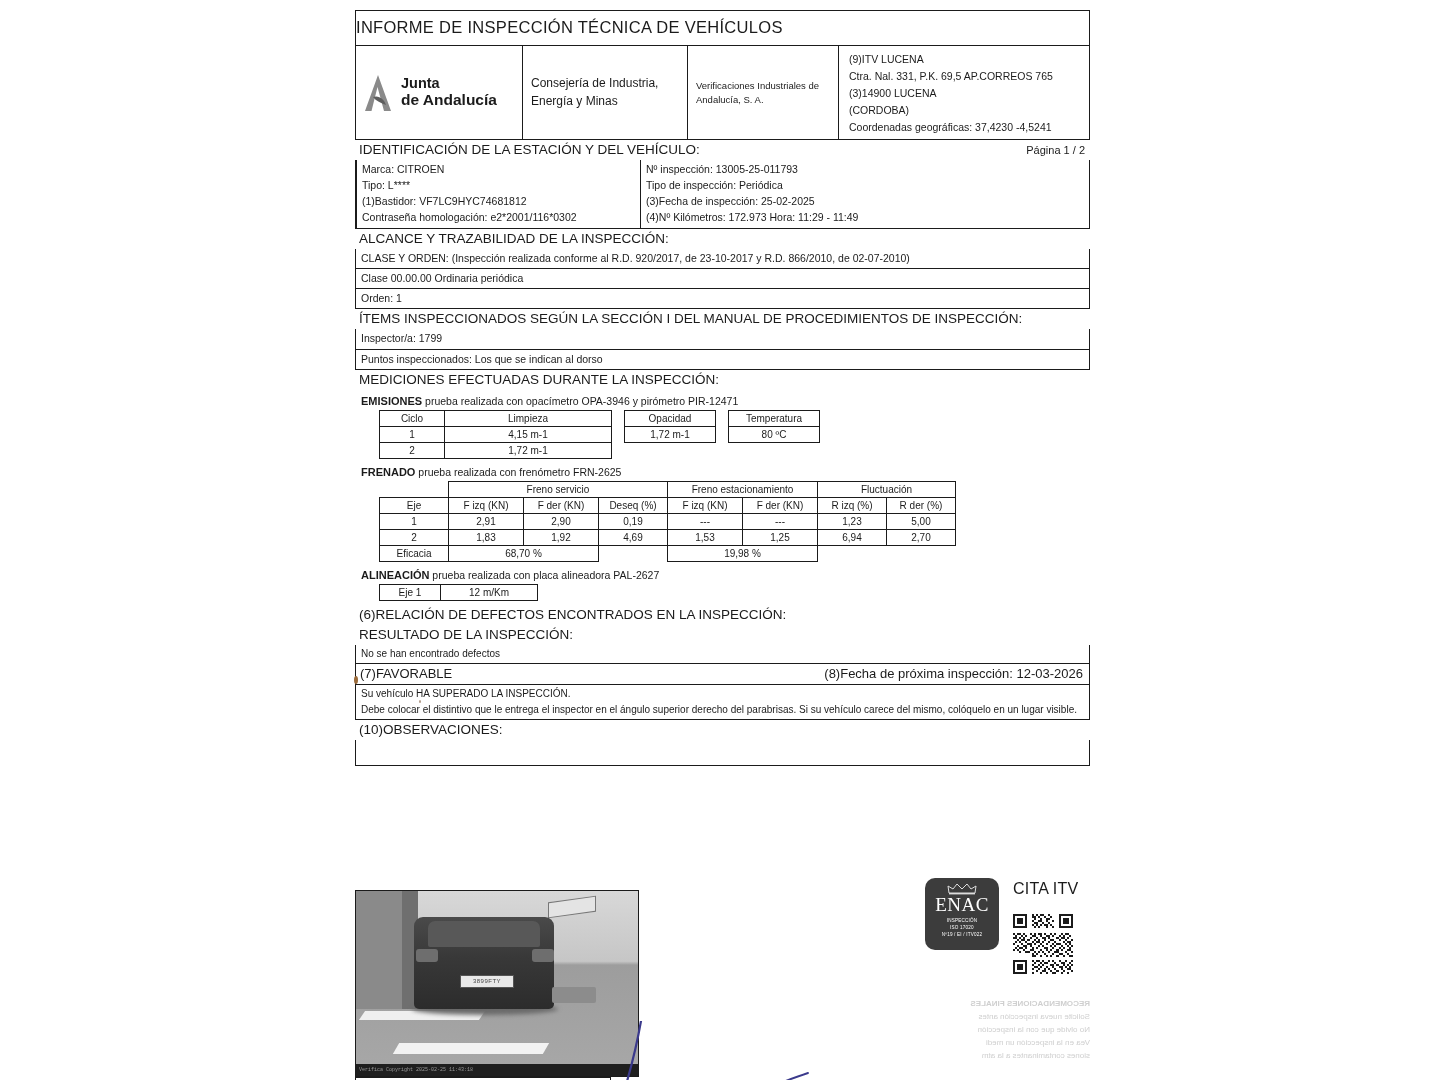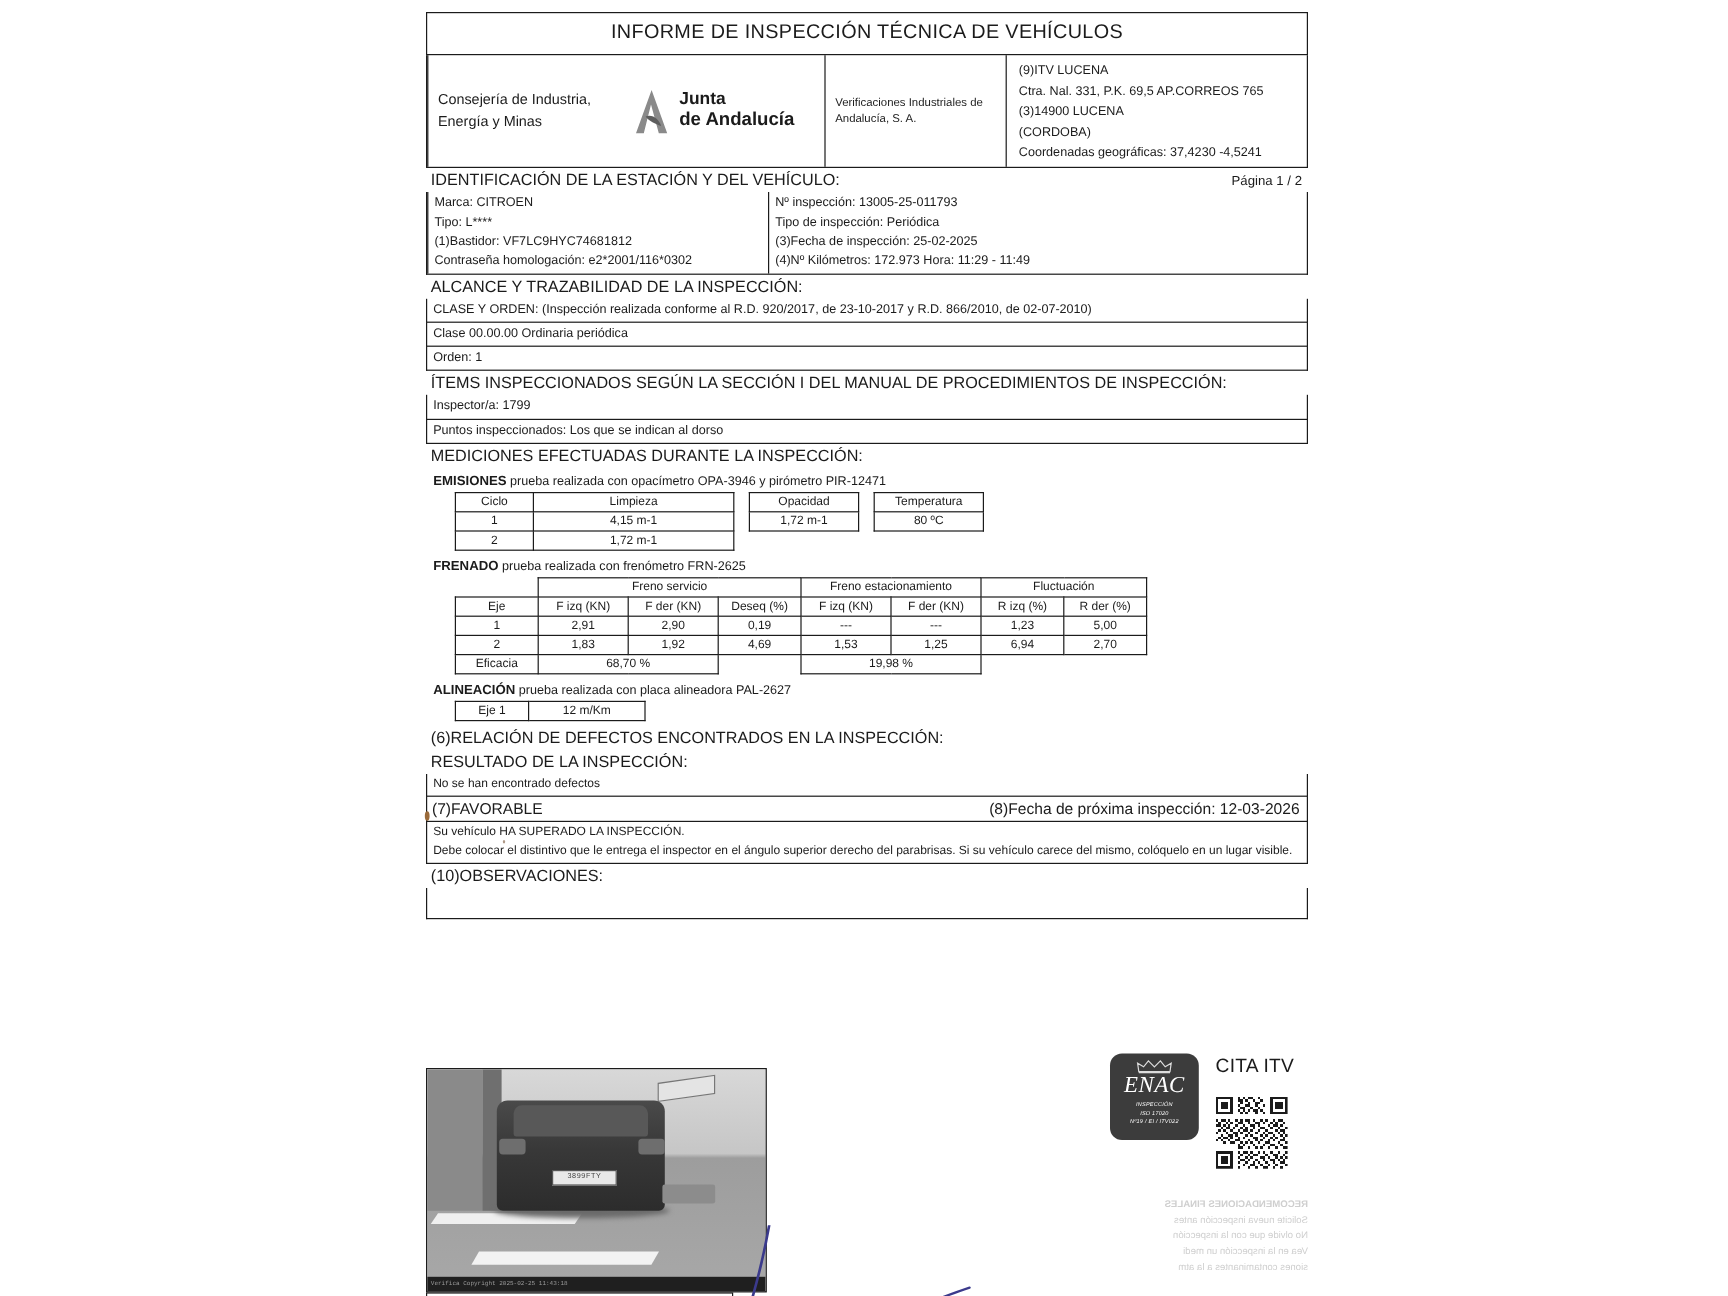--- a/index.html
+++ b/index.html
@@ -22,21 +22,20 @@
     left: 355px;
     top: 10px;
     width: 735px;
   }
 
   .bx { border: 1.3px solid #1b1b1b; box-sizing: border-box; }
   .bx + .bx { border-top: none; }
 
   
   #doc-title {
-    text-align: center;
     font-size: 16.5px;
     letter-spacing: .3px;
     padding: 7px 0 8px;
   }
 
   
   #masthead {
     display: flex;
     align-items: stretch;
     min-height: 68px;
@@ -197,21 +196,20 @@
   #ink { position: absolute; left: 100px; top: -78px; width: 360px; height: 230px; pointer-events: none; }
 
   #enac-area { position: absolute; left: 925px; top: 878px; width: 165px; }
   #enac-row { display: flex; align-items: flex-start; gap: 14px; }
   #enac-badge {
     width: 74px; height: 72px; border-radius: 10px;
     background: #3c3c3c; color: #fff;
     display: flex; flex-direction: column; align-items: center;
     justify-content: flex-start; padding-top: 4px; box-sizing: border-box;
     flex: none;
-    font-style: italic;
   }
   #enac-crown { width: 34px; height: 13px; }
   #enac-word { font-family: "Liberation Serif", serif; font-size: 19px; letter-spacing: .5px; line-height: 20px; }
   #enac-sub { font-size: 4.6px; text-align: center; line-height: 1.5; margin-top: 3px; letter-spacing:.2px; }
   #cita-col { padding-top: 2px; }
   #cita-label { font-size: 16px; letter-spacing: .2px; margin-bottom: 16px; }
   #qr { width: 60px; height: 60px; }
 
   #backtext {
     position: absolute; left: 905px; top: 998px;
@@ -223,33 +221,33 @@
   .speck { position: absolute; border-radius: 50%; }
 </style>
 </head>
 <body>
 
 <div id="sheet">
 
   <div class="bx" id="doc-title">INFORME DE INSPECCIÓN TÉCNICA DE VEHÍCULOS</div>
 
   <div class="bx" id="masthead">
-    <div class="mast-cell" id="mast-conse">
-      <div class="conse-txt" style="white-space:pre-line">Consejería de Industria,
-Energía y Minas</div>
-    </div>
     <div class="mast-cell" id="mast-logo">
       <svg class="ja-mark" viewBox="0 0 30 40">
         <path d="M14 2 L27 38 L20 38 L13.5 14 L7.5 38 L1 38 Z" fill="#8a8a8a"></path>
         <path d="M9 24 C 15 22, 20 26, 22 32 C 17 30, 12 28, 9 24 Z" fill="#5d5d5d"></path>
       </svg>
       <div class="ja-words">
         <div class="l1">Junta</div>
         <div class="l2">de Andalucía</div>
       </div>
+    </div>
+    <div class="mast-cell" id="mast-conse">
+      <div class="conse-txt" style="white-space:pre-line">Consejería de Industria,
+Energía y Minas</div>
     </div>
     <div class="mast-cell" id="mast-veri">
       <div class="veri-txt" style="white-space:pre-line">Verificaciones Industriales de
 Andalucía, S. A.</div>
     </div>
     <div class="mast-cell" id="mast-addr">
       <div class="addr-line">(9)ITV LUCENA</div>
       <div class="addr-line">Ctra. Nal. 331, P.K. 69,5 AP.CORREOS 765</div>
       <div class="addr-line">(3)14900 LUCENA</div>
       <div class="addr-line">(CORDOBA)</div>

